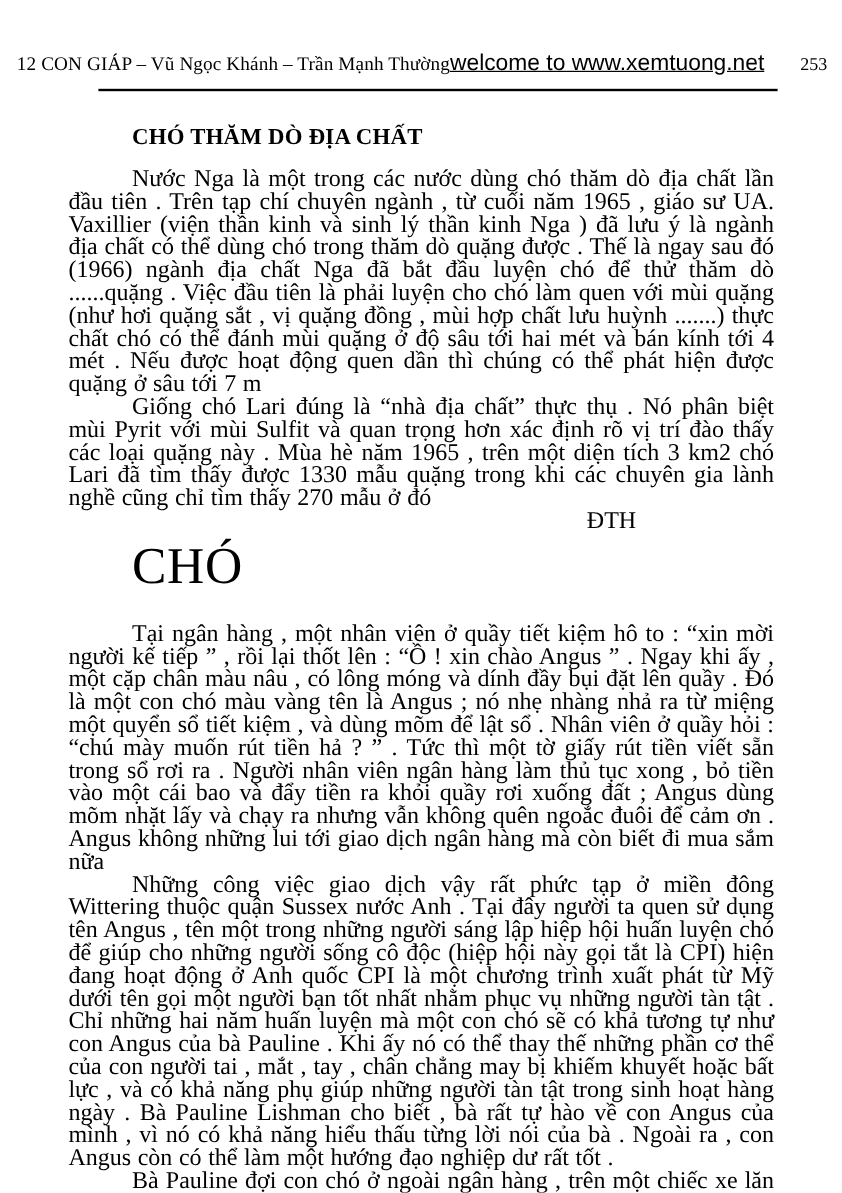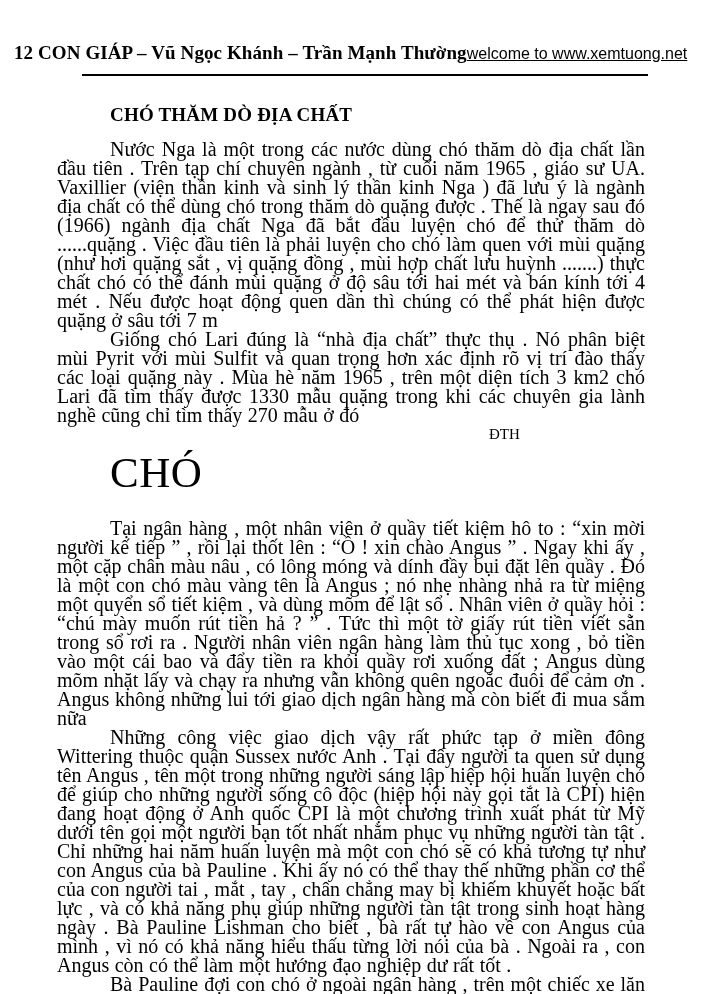--- a/index.html
+++ b/index.html
@@ -15,29 +15,29 @@
     height: 994px;
     background: #ffffff;
     overflow: hidden;
   }
   .header-row {
     display: flex;
     align-items: baseline;
     padding: 42px 22px 0 14px;
   }
   .book-title {
-    font-size: 19px;
-    font-weight: bold;
+    font-size: 16px;
+    font-weight: normal;
     letter-spacing: 0.1px;
     white-space: nowrap;
   }
   .site-link {
     margin-left: auto;
     font-family: "Liberation Sans", sans-serif;
-    font-size: 16px;
+    font-size: 19px;
     color: #000000;
     text-decoration: underline;
     white-space: nowrap;
     cursor: pointer;
   }
   .page-number {
     font-size: 15px;
     margin-left: 30px;
     white-space: nowrap;
   }
@@ -59,21 +59,21 @@
   }
   .body-block { margin-top: 13px; }
   .body-block p {
     font-size: 20px;
     line-height: 19px;
     text-align: justify;
     text-indent: 53px;
     word-spacing: 0.5px;
   }
   .signature {
-    font-size: 15px;
+    font-size: 20px;
     line-height: 19px;
     margin-left: 432px;
   }
   .subtitle {
     font-size: 29px;
     font-weight: normal;
     margin: 18px 0 0 53px;
     line-height: 1.2;
   }
   .big-title {

